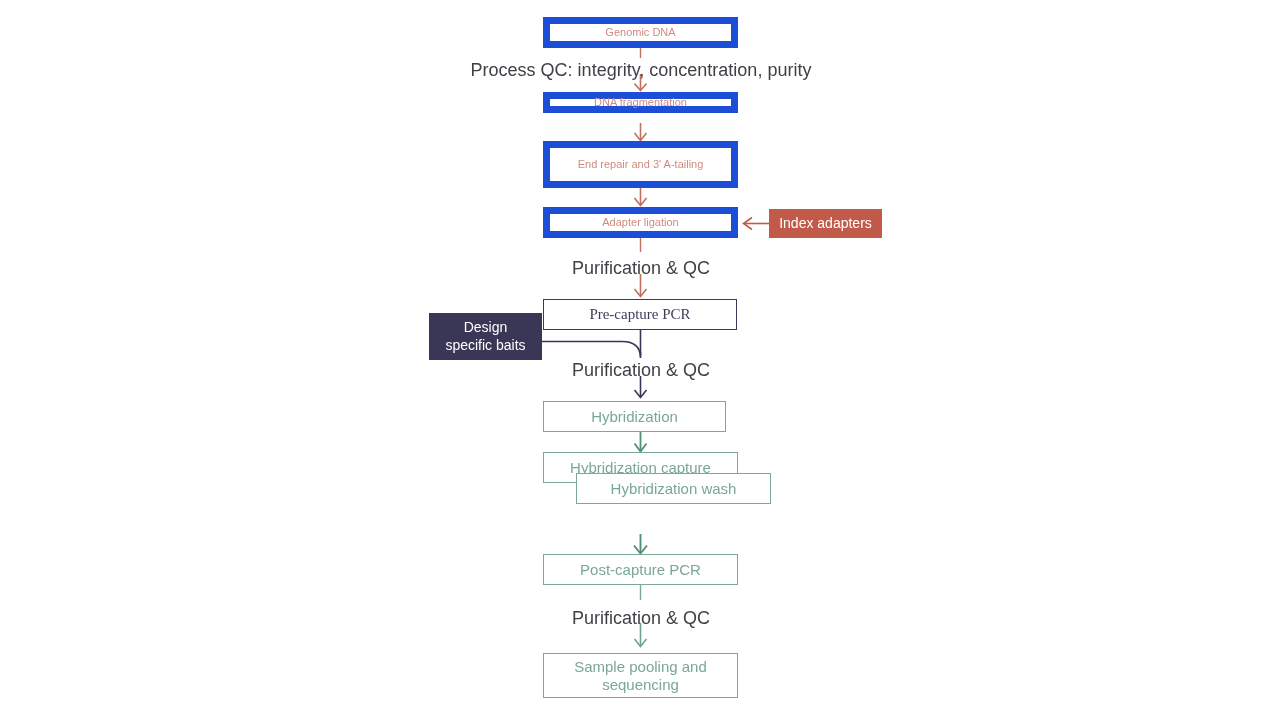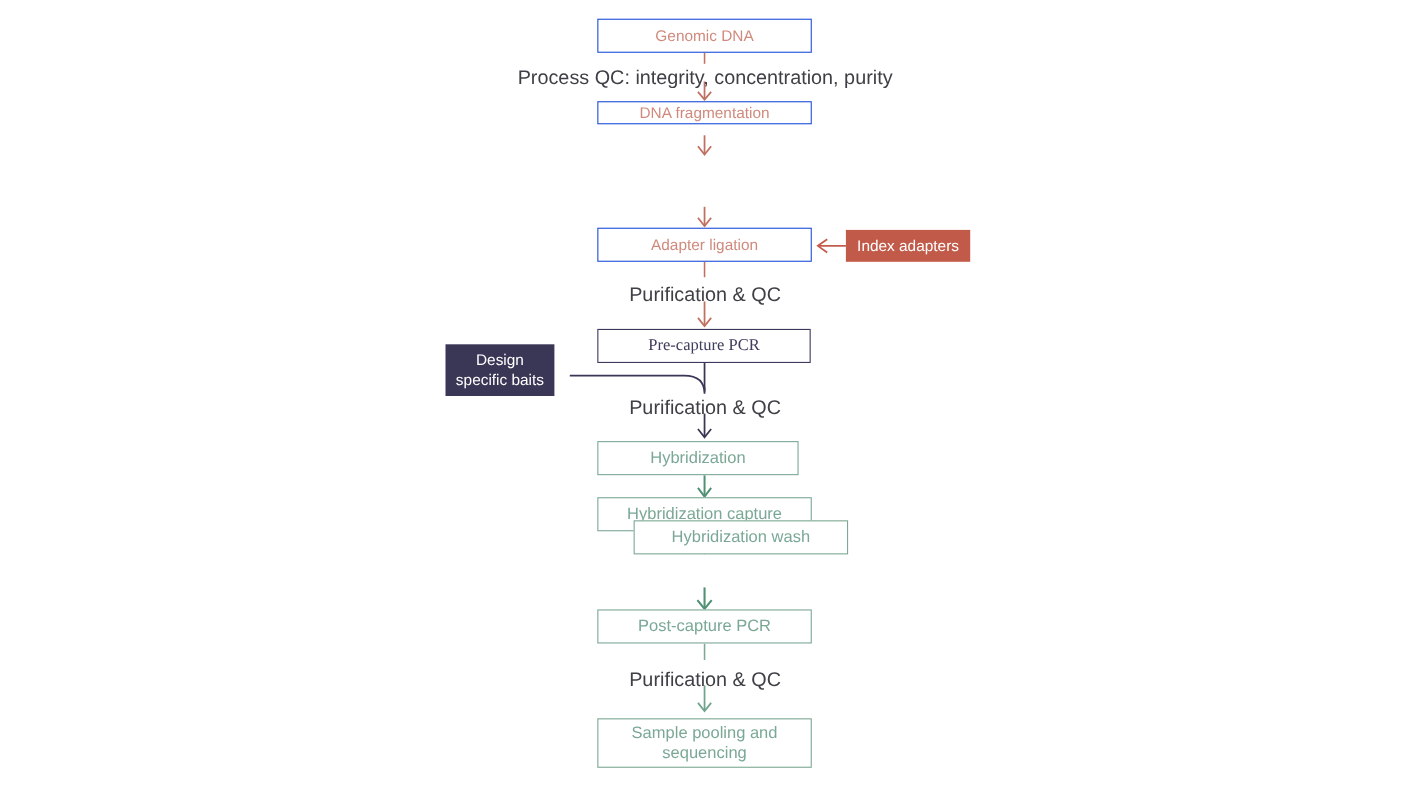--- a/index.html
+++ b/index.html
@@ -30,23 +30,23 @@
     line-height: 1.18;
     background: #ffffff;
   }
   .node-label {
     display: block;
     width: 100%;
     white-space: pre-line;
   }
   
   .stage-red {
-    border: 1px solid #1d4ed8;
+    border: 7px solid #1d4ed8;
     color: #d08a7d;
-    font-size: 14px;
+    font-size: 11px;
   }
   
   .stage-navy {
     border: 1px solid #3a3a5c;
     color: #3d3d5c;
     font-size: 15px;
   }
   
   .stage-green {
     border: 1px solid #7ca894;
@@ -147,20 +147,23 @@
   </svg>
 
   <div class="node stage-red" style="left:543px; top:17px; width:195px; height:31px;">
     <span class="node-label">Genomic DNA</span>
   </div>
 
   <div class="node stage-red" style="left:543px; top:92px; width:195px; height:21px;">
     <span class="node-label">DNA fragmentation</span>
   </div>
 
+  <div class="node stage-red" style="left:543px; top:141px; width:195px; height:47px;">
+    <span class="node-label">End repair and 3' A-tailing</span>
+  </div>
 
   <div class="node stage-red" style="left:543px; top:207px; width:195px; height:31px;">
     <span class="node-label">Adapter ligation</span>
   </div>
 
   <div class="node stage-navy" style="left:543px; top:299px; width:194px; height:31px;font-family:Liberation Serif, serif;">
     <span class="node-label">Pre-capture PCR</span>
   </div>
 
   <div class="node stage-green" style="left:543px; top:401px; width:183px; height:31px;">
@@ -181,21 +184,21 @@
 
   <div class="node stage-green" style="left:543px; top:653px; width:195px; height:45px;">
     <span class="node-label">Sample pooling and
 sequencing</span>
   </div>
 
   <div class="node side-red" style="left:769px; top:209px; width:113px; height:29px;">
     <span class="node-label">Index adapters</span>
   </div>
 
-  <div class="node side-navy" style="left:405px; top:313px; width:99px; height:47px;">
+  <div class="node side-navy" style="left:429px; top:313px; width:113px; height:47px;">
     <span class="node-label">Design
 specific baits</span>
   </div>
 
   <div class="qc-text" style="left:441px; top:60px; width:400px;">
     <span>Process QC: integrity, concentration, purity</span>
   </div>
 
   <div class="qc-text" style="left:441px; top:258px; width:400px;">
     <span>Purification &amp; QC</span>

